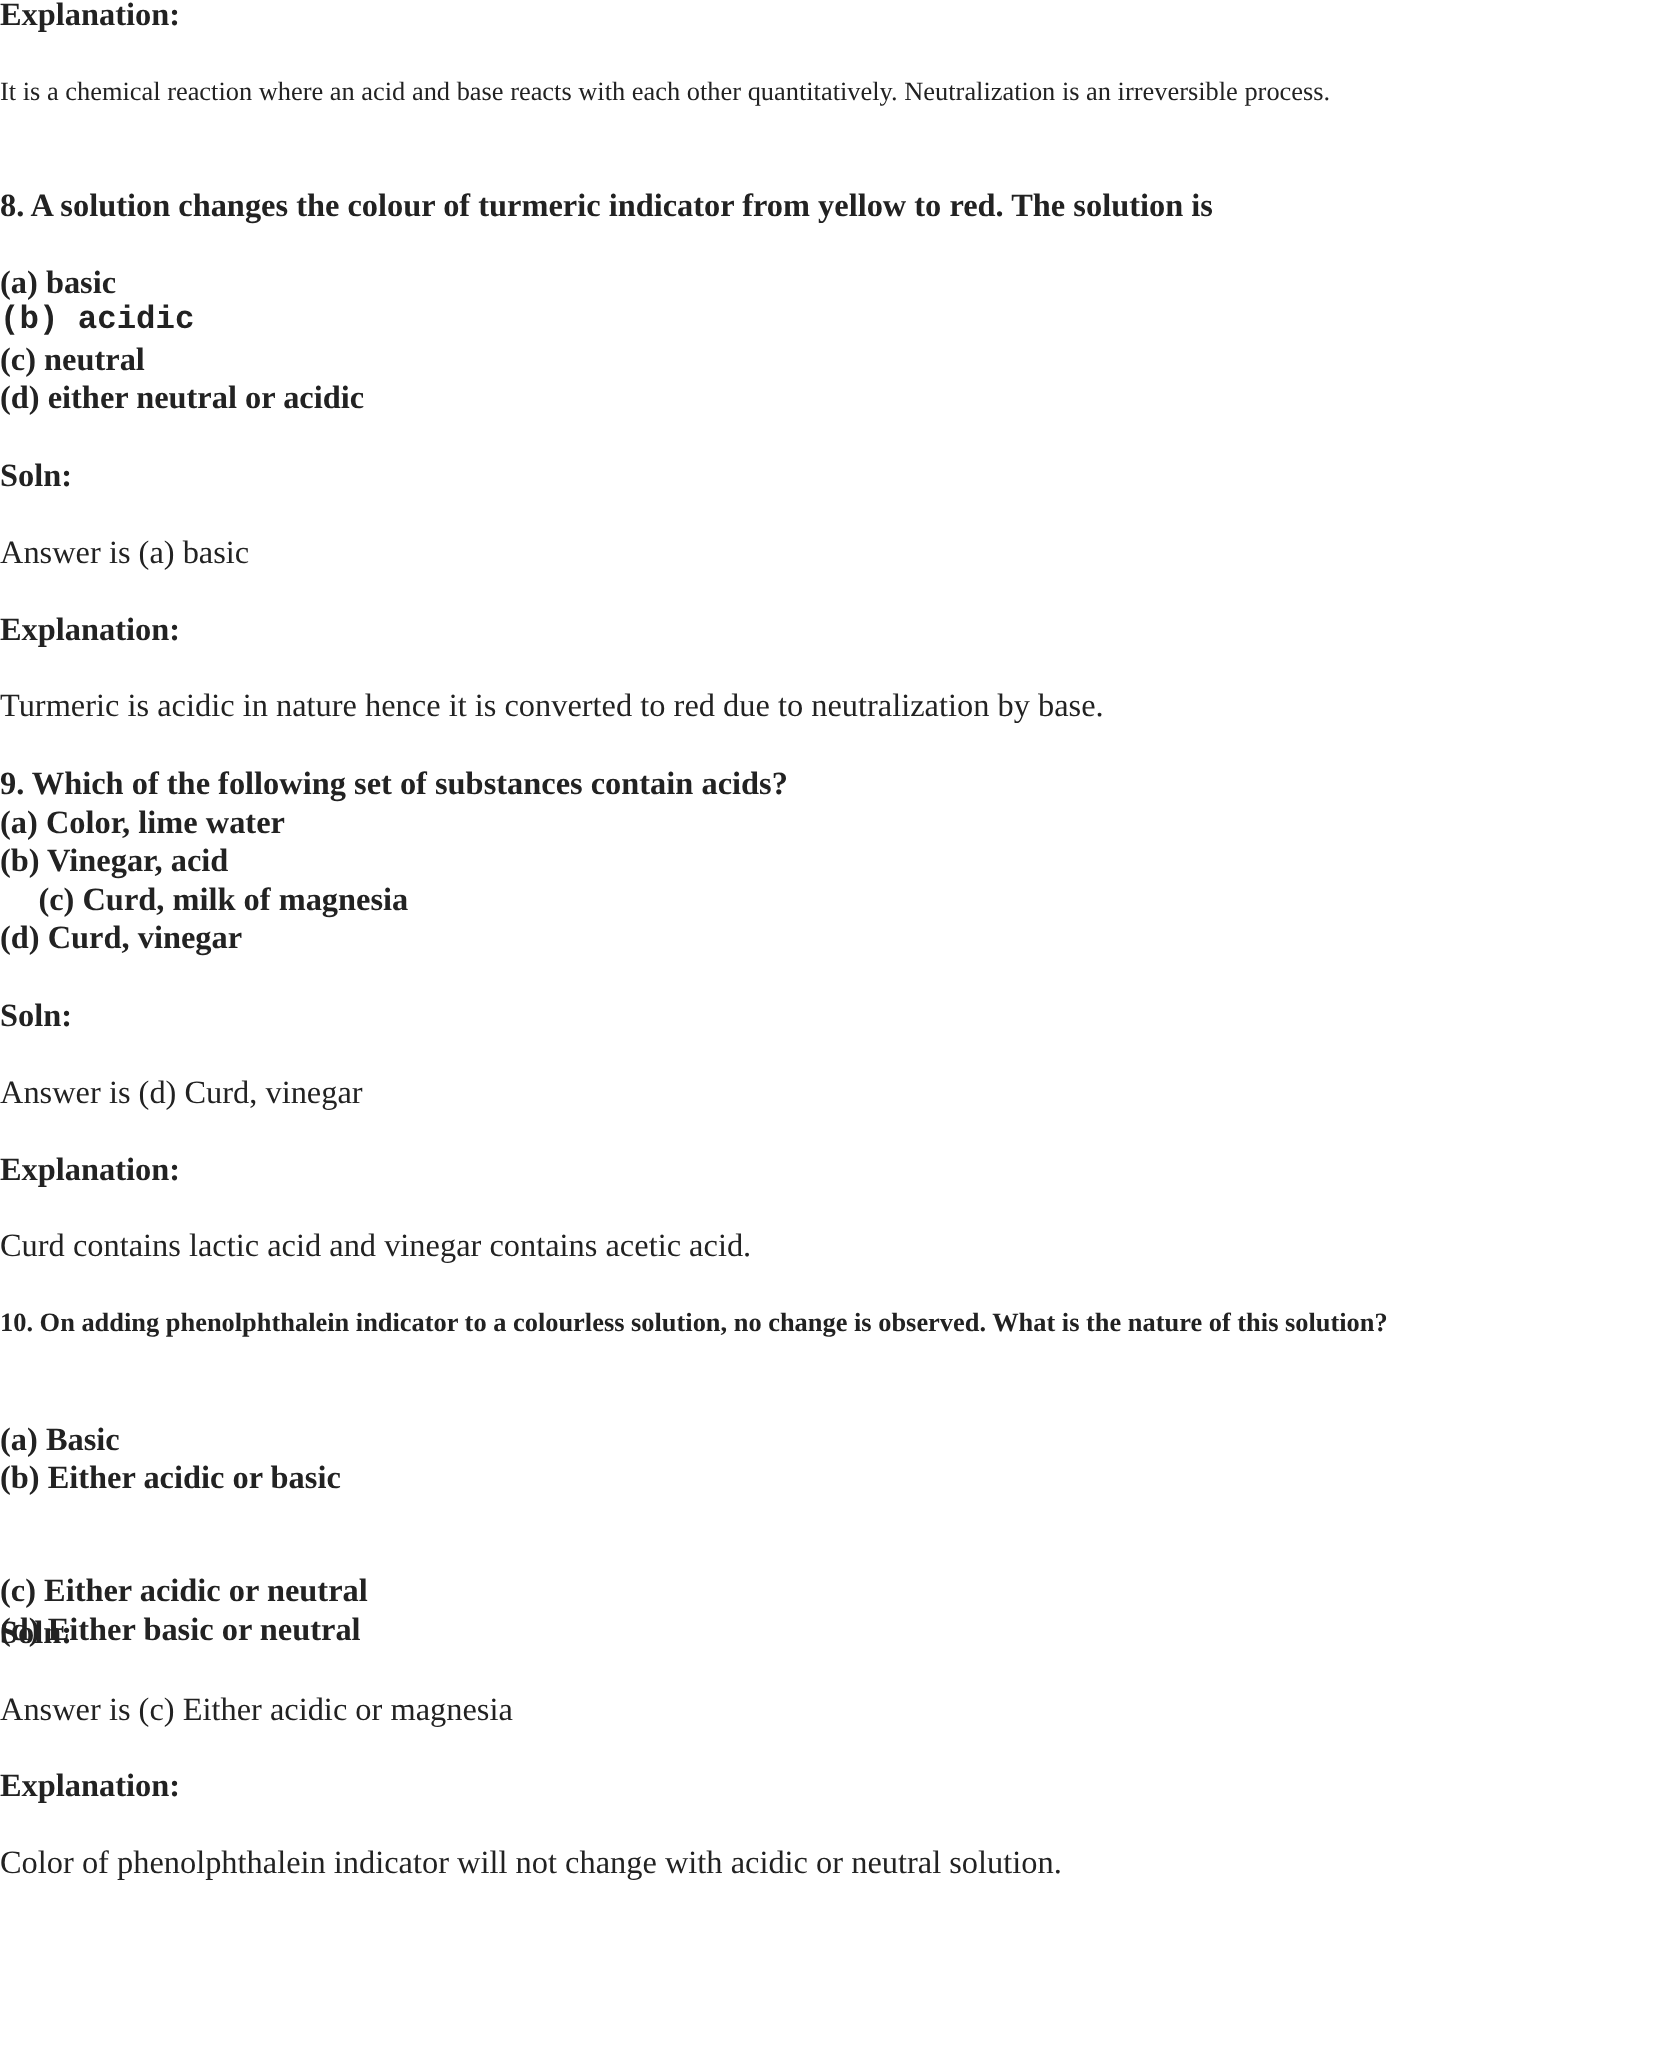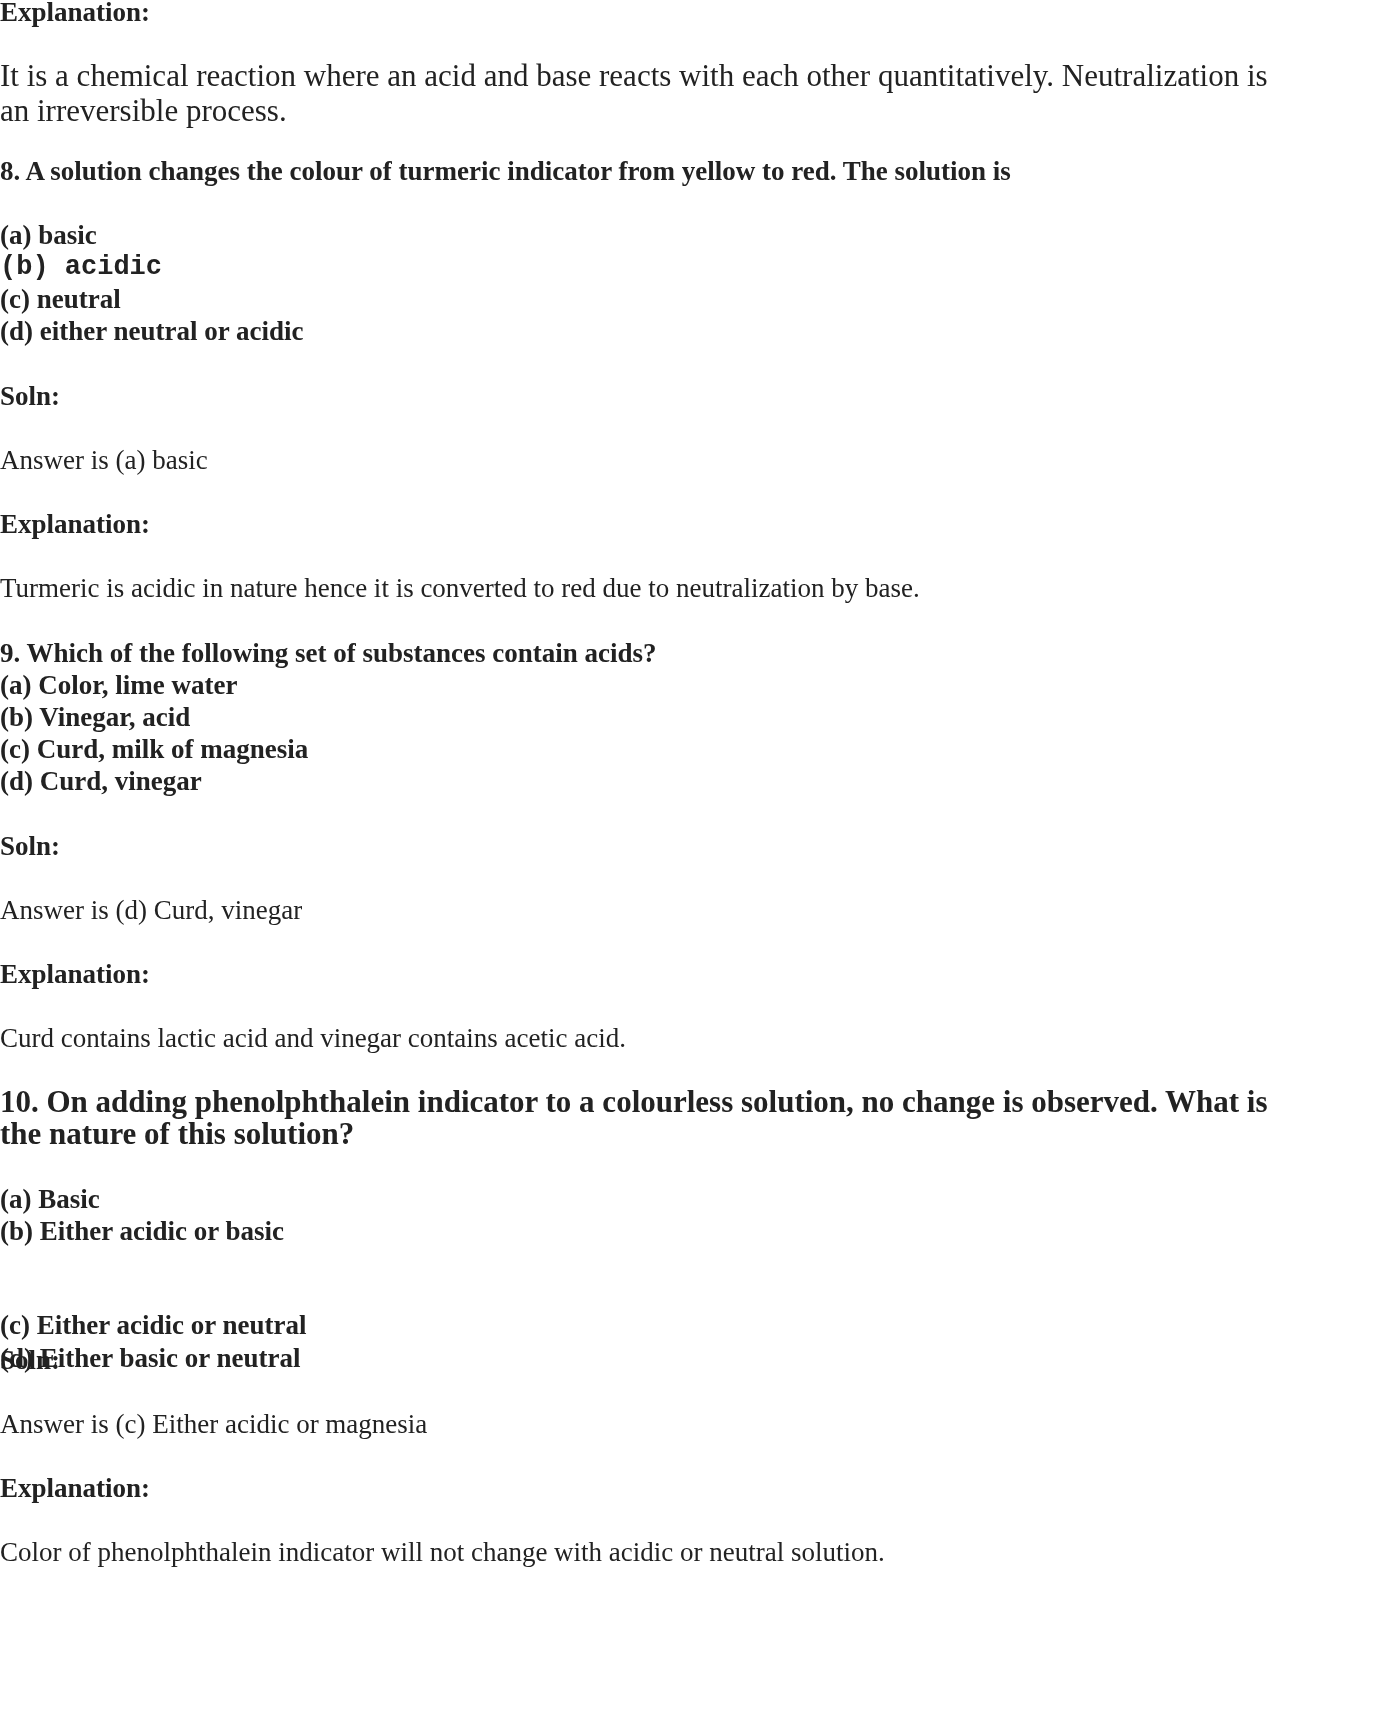--- a/index.html
+++ b/index.html
@@ -21,21 +21,21 @@
       white-space: nowrap;
       font-size: 27px;
       line-height: 32px;
     }
     .bold { font-weight: bold; }
     .reg { font-weight: normal; }
     .wrap {
       position: absolute;
       left: 0;
       width: 1280px;
-      font-size: 31px;
+      font-size: 22px;
       line-height: 35px;
       white-space: normal;
     }
   </style>
 </head>
 <body>
 
 <div class="line bold" style="top:-4px;">Explanation:</div>
 <div class="wrap reg" style="top:58px;">It is a chemical reaction where an acid and base reacts with each other quantitatively. Neutralization is an irreversible process.</div>
 
@@ -45,21 +45,21 @@
 <div class="line bold" style="top:283px;">(c) neutral</div>
 <div class="line bold" style="top:315px;">(d) either neutral or acidic</div>
 <div class="line bold" style="top:380px;">Soln:</div>
 <div class="line reg" style="top:444px;">Answer is (a) basic</div>
 <div class="line bold" style="top:508px;">Explanation:</div>
 <div class="line reg" style="top:572px;">Turmeric is acidic in nature hence it is converted to red due to neutralization by base.</div>
 
 <div class="line bold" style="top:637px;">9. Which of the following set of substances contain acids?</div>
 <div class="line bold" style="top:669px;">(a) Color, lime water</div>
 <div class="line bold" style="top:701px;">(b) Vinegar, acid</div>
-<div class="line bold" style="top:733px;">(c) Curd, milk of magnesia</div>
+<div class="line bold" style="top:733px;margin-left:32px;">(c) Curd, milk of magnesia</div>
 <div class="line bold" style="top:765px;">(d) Curd, vinegar</div>
 <div class="line bold" style="top:830px;">Soln:</div>
 <div class="line reg" style="top:894px;">Answer is (d) Curd, vinegar</div>
 <div class="line bold" style="top:958px;">Explanation:</div>
 <div class="line reg" style="top:1022px;">Curd contains lactic acid and vinegar contains acetic acid.</div>
 
 <div class="wrap bold" style="top:1038px; line-height:32px;margin-top:48px;">10. On adding phenolphthalein indicator to a colourless solution, no change is observed. What is the nature of this solution?</div>
 <div class="line bold" style="top:1183px;">(a) Basic</div>
 <div class="line bold" style="top:1215px;">(b) Either acidic or basic</div>
 <div class="line bold" style="top:1309px;">(c) Either acidic or neutral</div>

